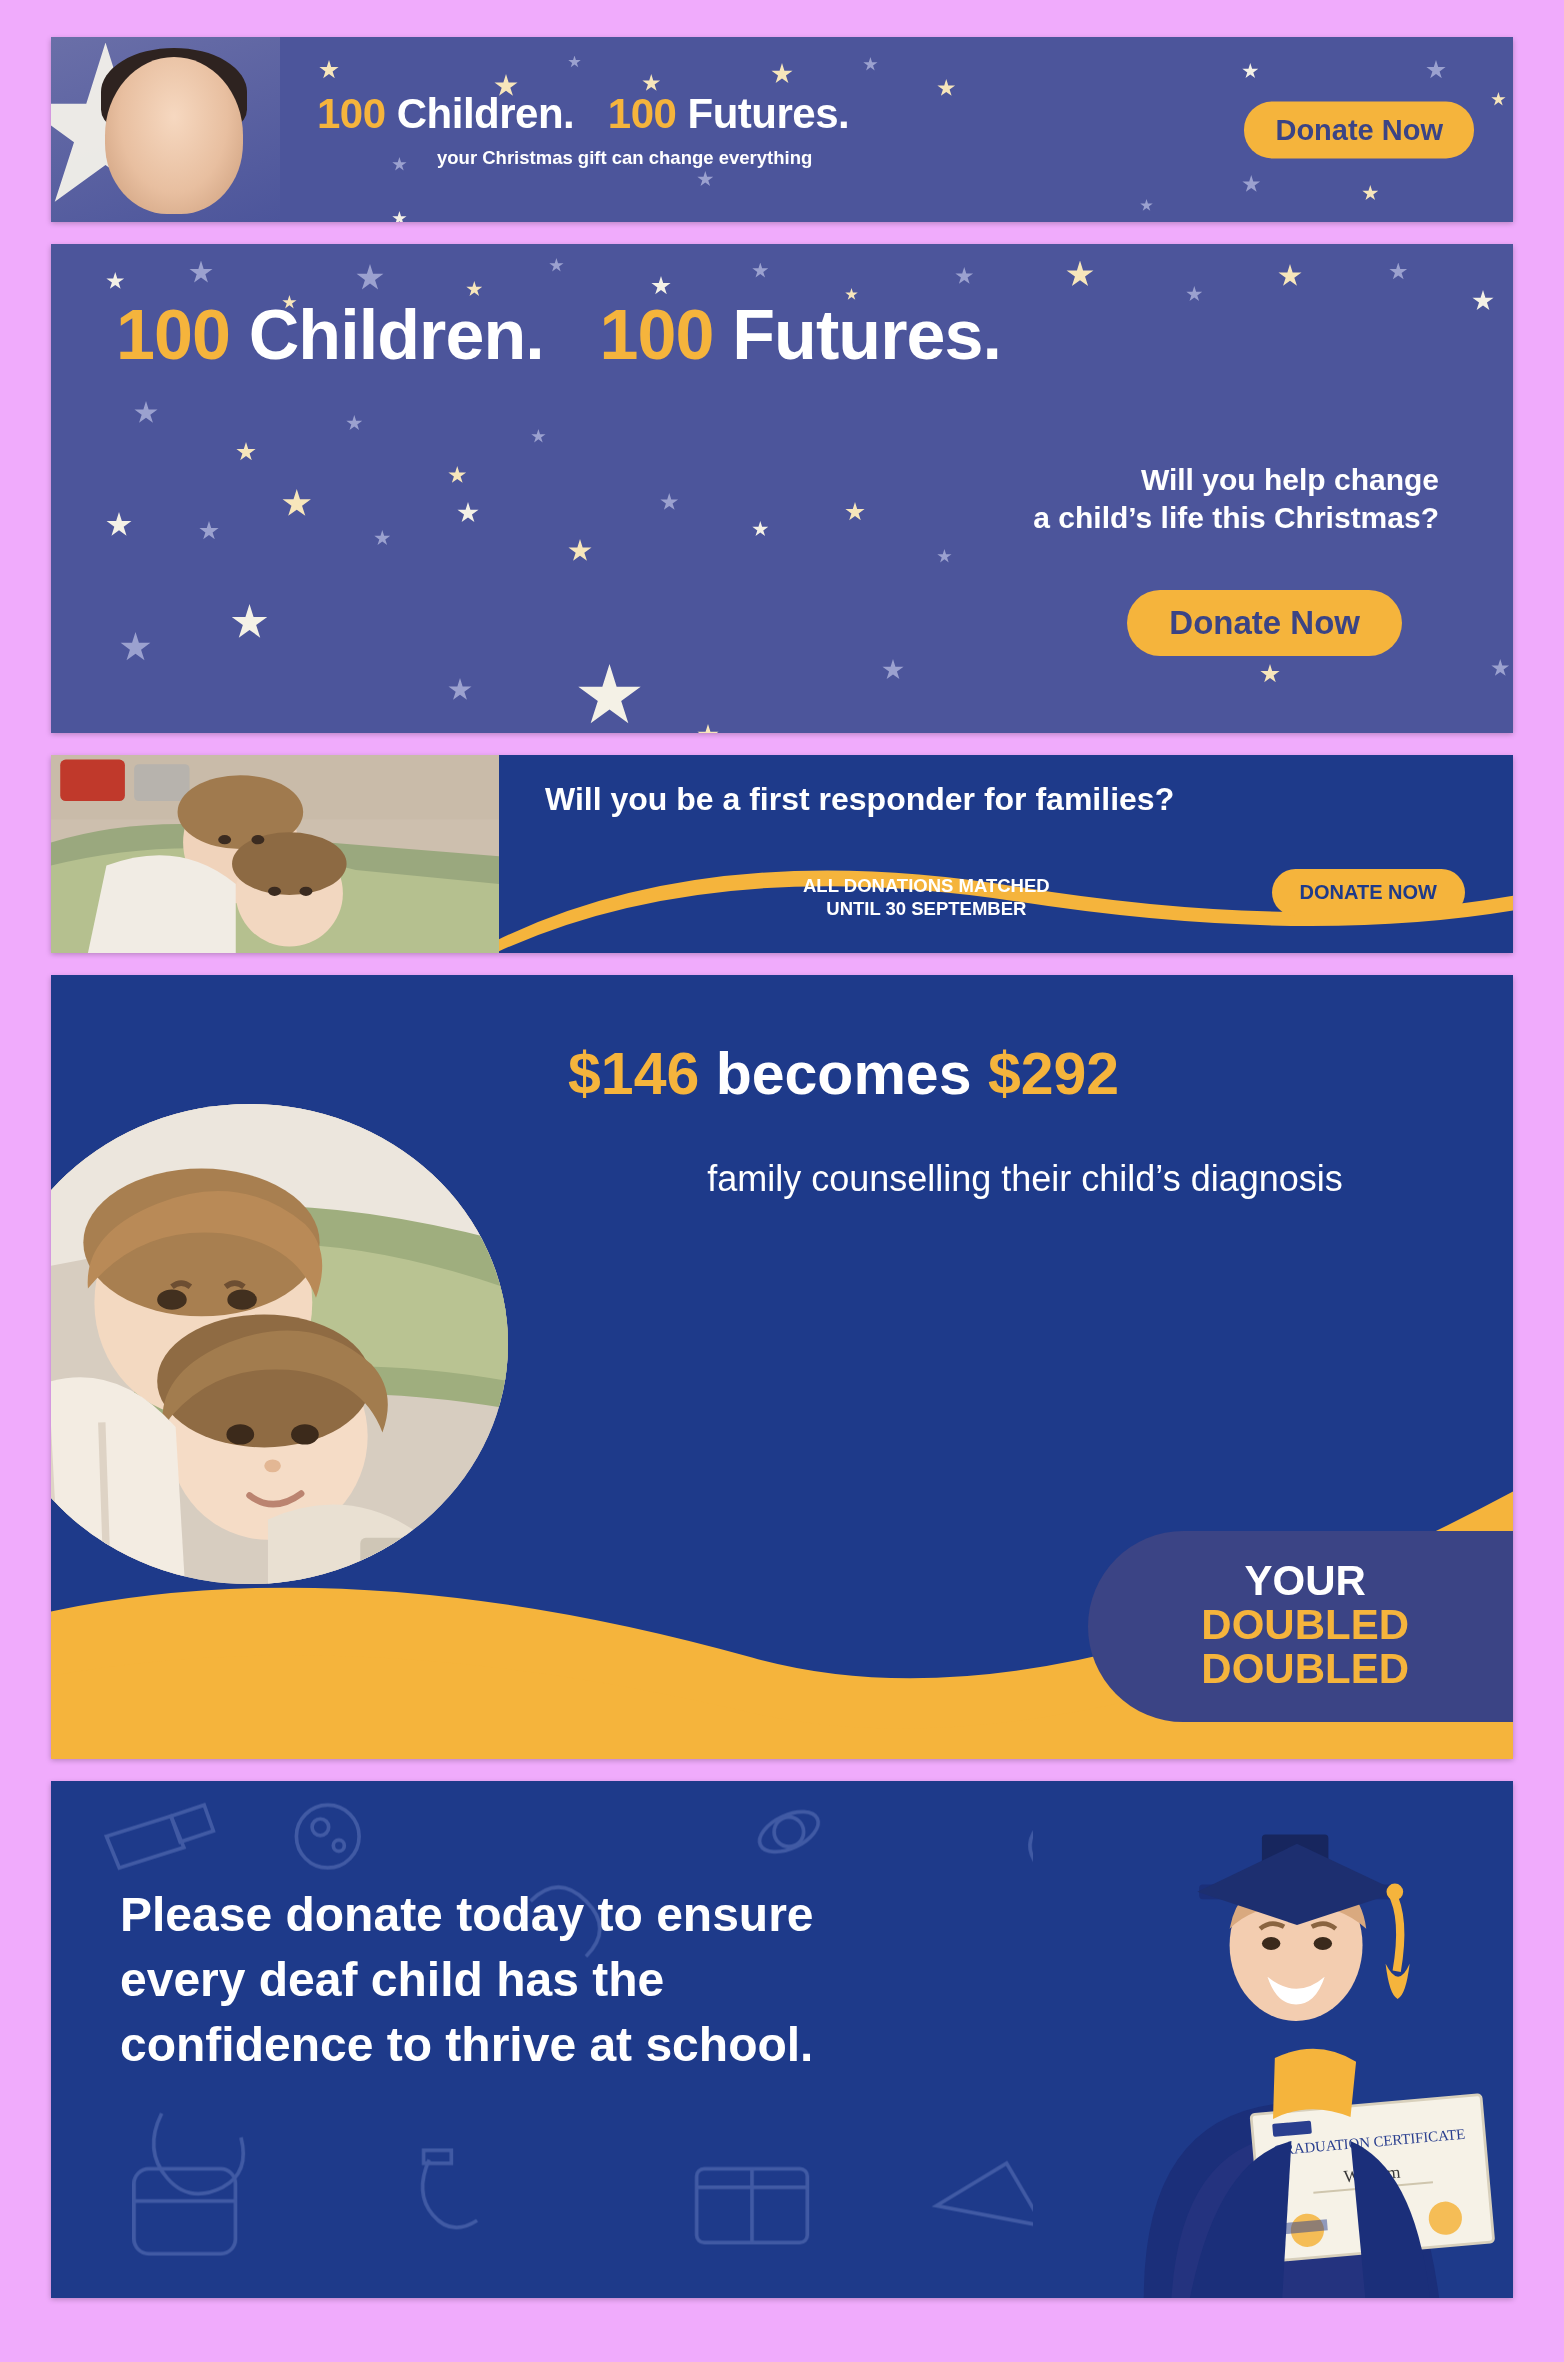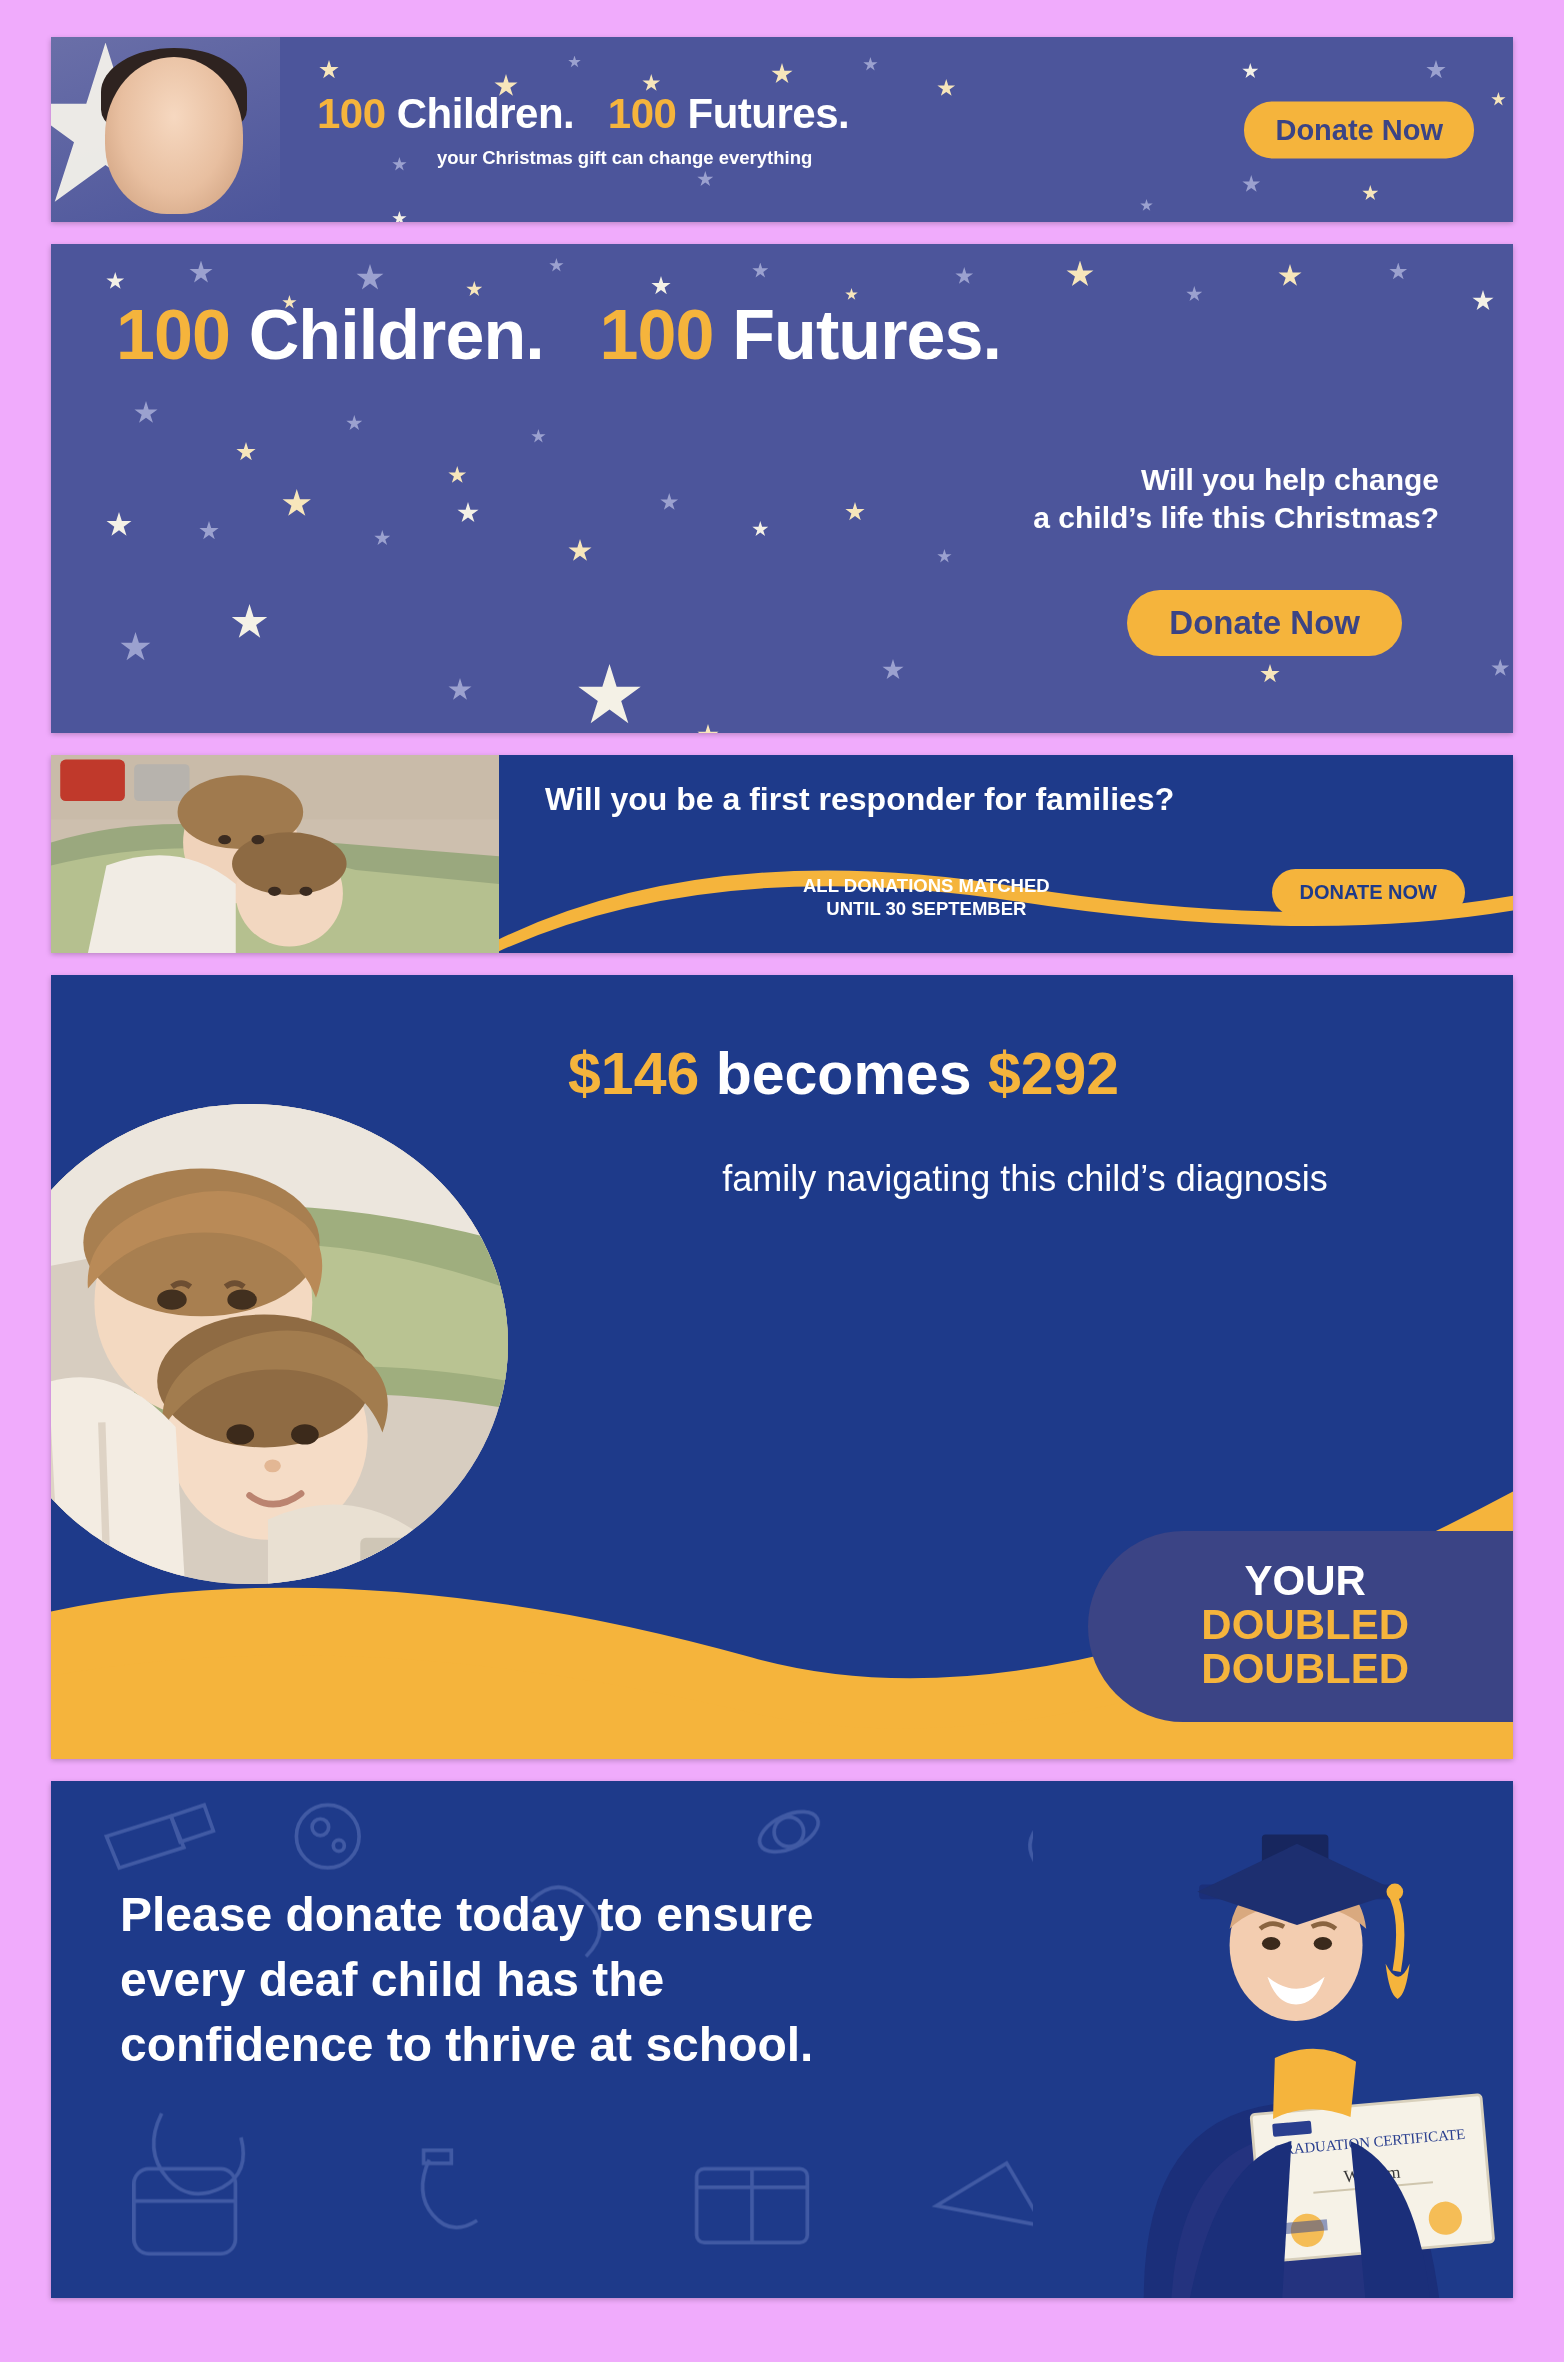--- a/index.html
+++ b/index.html
@@ -460,21 +460,21 @@
       </svg>
     </div>
 
     <div class="b4-amount">
       <span class="gold">$146</span>
       <span>becomes</span>
       <span class="gold">$292</span>
     </div>
 
     <div class="b4-desc">
-      <div>family navigating this child’s diagnosis</div>
+      <div>family counselling their child’s diagnosis</div>
     </div>
 
     <div class="b4-pill">
       <div class="l1">YOUR</div>
       <div class="l2">DOUBLED</div>
       <div class="l3">DOUBLED</div>
     </div>
   </div>
 
   <div class="banner b5" style="margin-bottom:0;">

